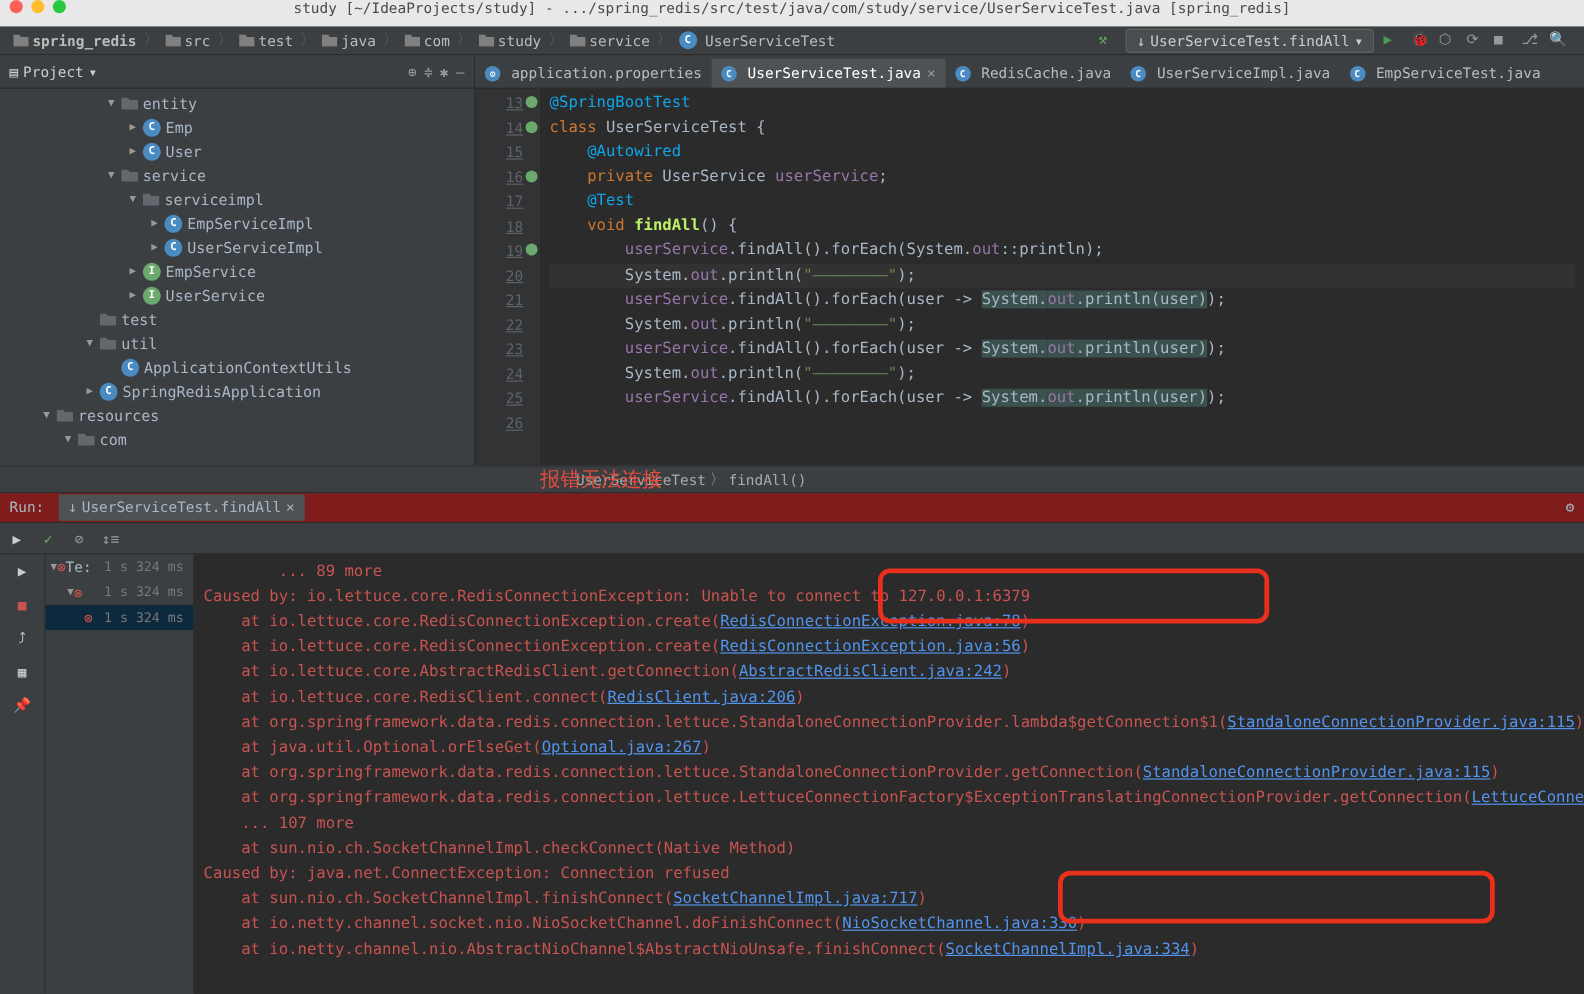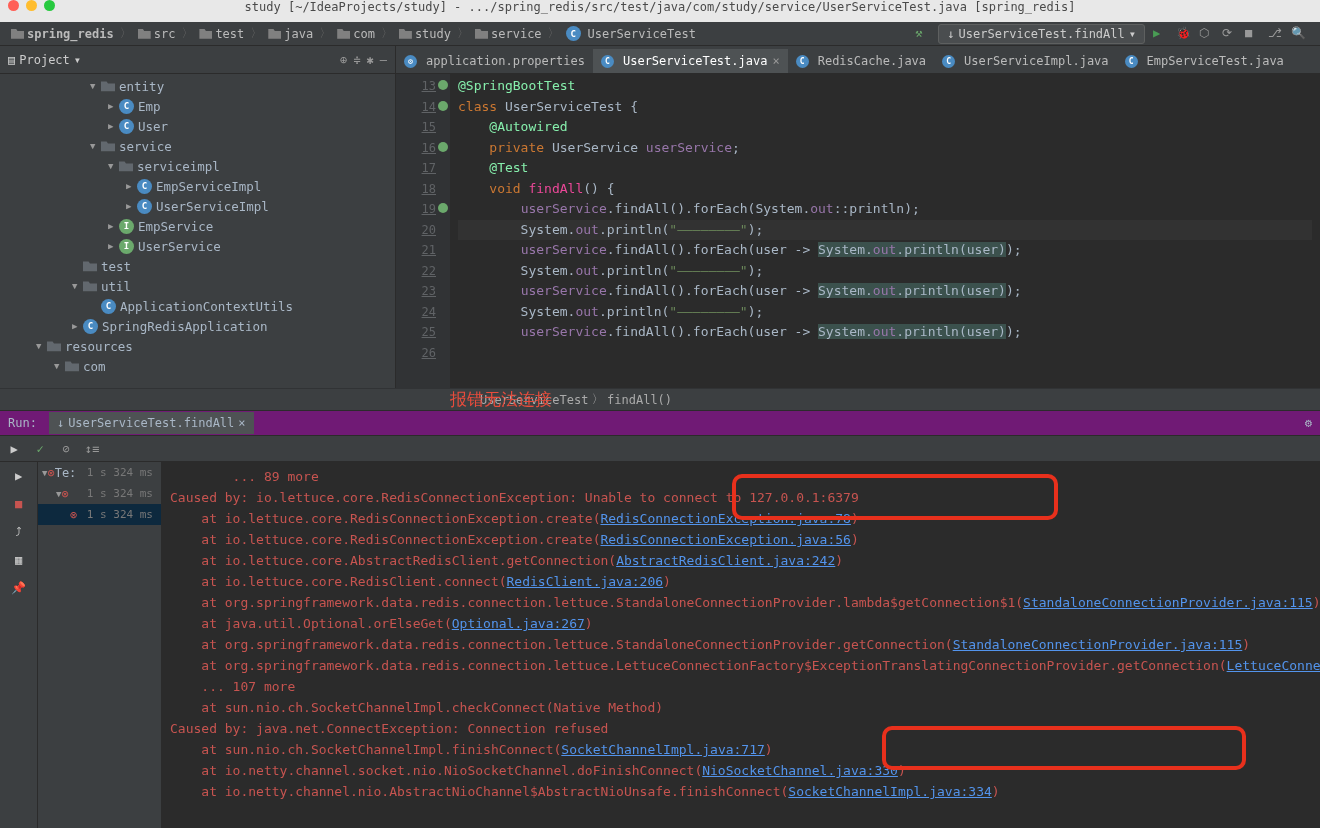--- a/index.html
+++ b/index.html
@@ -36,31 +36,31 @@
 .tabs{height:28px;display:flex;align-items:end;background:#3c3f41;border-bottom:1px solid #2b2b2b;font-family:-apple-system,sans-serif;}
 .tab{padding:5px 8px;display:flex;align-items:center;gap:5px;color:#bbb;cursor:pointer;font-size:12px;}
 .tab.active{background:#4e5254;color:#fff;}
 .tab .close{color:#999;}
 .code{flex:1;display:flex;overflow:hidden;position:relative;}
 .gutter{width:54px;background:#313335;text-align:right;padding-right:14px;color:#606366;line-height:20.5px;font-size:12px;padding-top:2px;}
 .gut-row{position:relative;text-decoration:underline;}
 .gut-ic{position:absolute;right:-12px;top:4px;width:10px;height:10px;}
 .lines{flex:1;padding:2px 8px;line-height:20.5px;font-size:13px;white-space:pre;}
 .kw{color:#cc7832;}
-.ann{color:#86efac;}
+.ann{color:#0ea5e9;}
 .field{color:#9876aa;}
 .str{color:#6a8759;}
-.meth{color:#ec4899;}
+.meth{color:#bef264;font-weight:bold;}
 .cls{color:#a9b7c6;}
 .p{color:#a9b7c6;}
 .hl2{background:#3b514d;}
 .crumb-bar{height:22px;background:#3c3f41;border-top:1px solid #313335;display:flex;align-items:center;padding-left:480px;color:#aaa;font-family:-apple-system,sans-serif;font-size:12px;position:relative;}
 .red-anno{position:absolute;left:450px;color:#e74c3c;font-family:sans-serif;font-size:17px;font-weight:500;}
 .run-panel{height:440px;display:flex;flex-direction:column;border-top:1px solid #2b2b2b;}
-.run-hdr{height:25px;background:#701a75;display:flex;align-items:center;padding:0 8px;font-family:-apple-system,sans-serif;border-bottom:1px solid #2b2b2b;}
+.run-hdr{height:25px;background:#7f1d1d;display:flex;align-items:center;padding:0 8px;font-family:-apple-system,sans-serif;border-bottom:1px solid #2b2b2b;}
 .run-tab{background:#4e5254;padding:4px 8px;display:flex;align-items:center;gap:4px;margin-left:12px;}
 .run-body{flex:1;display:flex;}
 .run-left{width:38px;background:#3c3f41;display:flex;flex-direction:column;align-items:center;padding-top:4px;gap:8px;border-right:1px solid #2b2b2b;}
 .run-btn{width:20px;height:20px;display:flex;align-items:center;justify-content:center;color:#ccc;}
 .run-mid{width:124px;background:#3c3f41;border-right:1px solid #2b2b2b;}
 .test-hdr{height:26px;display:flex;align-items:center;padding:0 4px;gap:6px;background:#3c3f41;border-bottom:1px solid #2b2b2b;}
 .test-status{padding:4px 8px;font-family:-apple-system,sans-serif;font-size:11px;color:#ccc;margin-top:48px;}
 .fail-ic{color:#c75450;}
 .test-tree{font-family:-apple-system,sans-serif;font-size:12px;}
 .test-row{display:flex;align-items:center;height:21px;padding:0 4px;}

